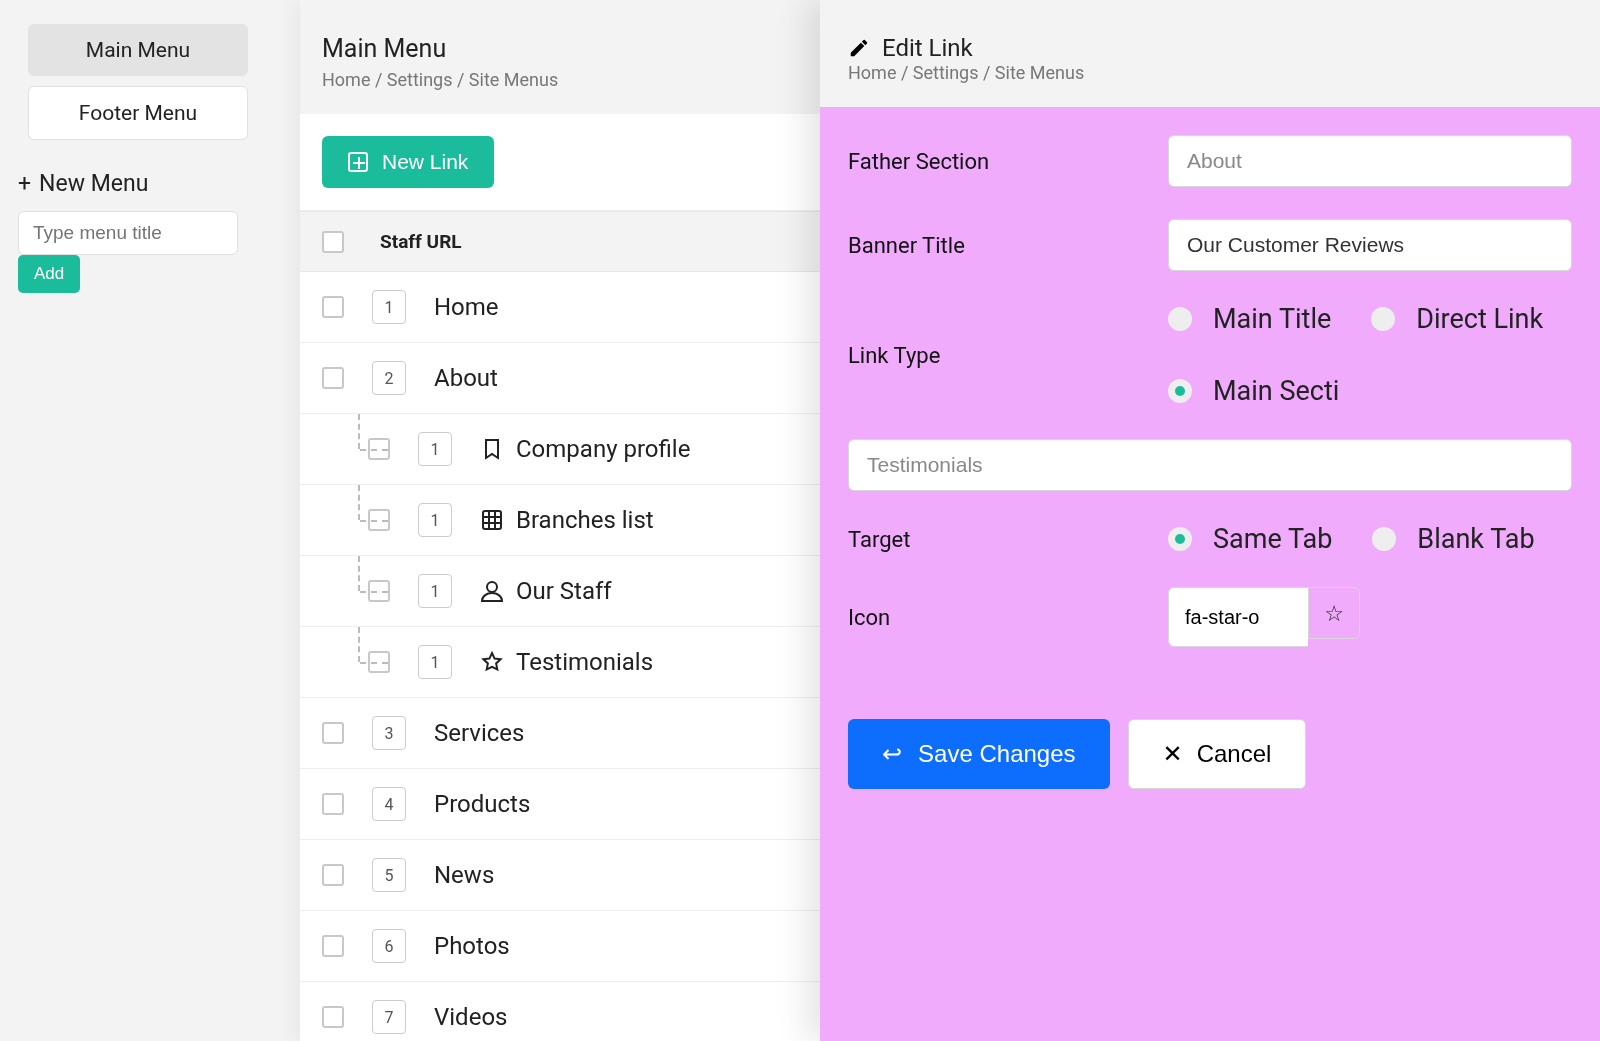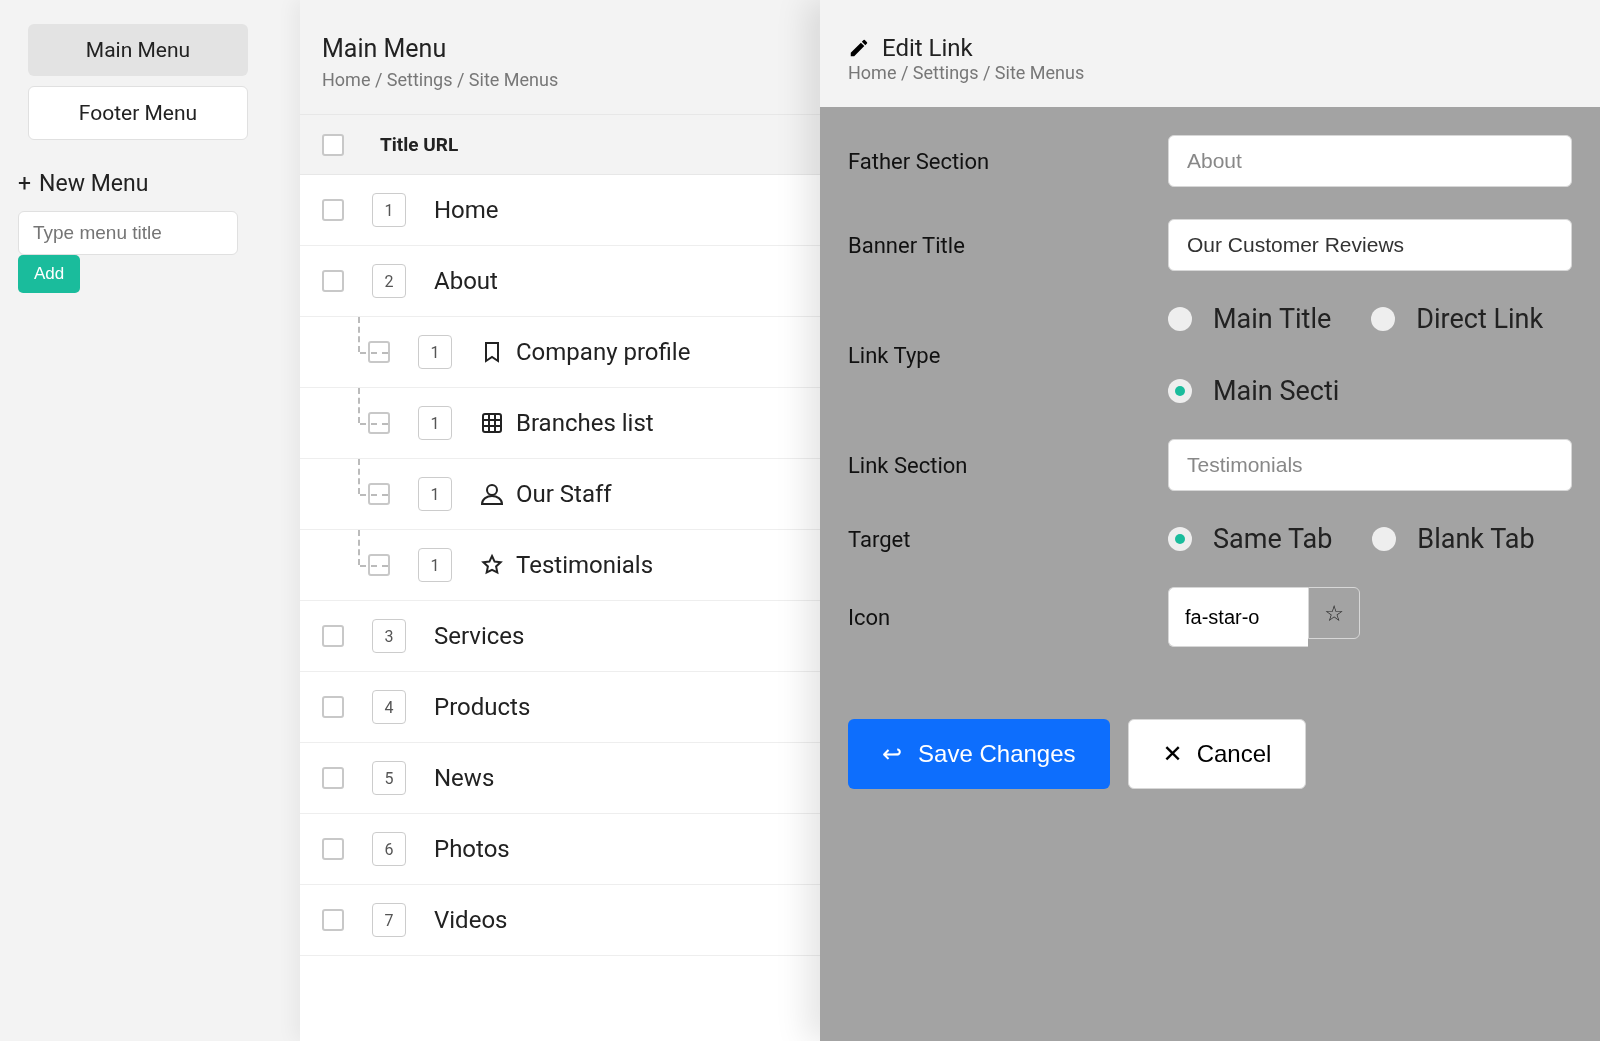--- a/index.html
+++ b/index.html
@@ -148,21 +148,21 @@
   content:"";position:absolute;left:0;top:100%;width:28px;height:0;border-top:2px dashed #bbb;
 }
 .row-icon{width:24px;height:24px;display:inline-flex;align-items:center;justify-content:center;}
 .row-icon svg{width:24px;height:24px;stroke:#222;fill:none;stroke-width:2;}
 
 
 .right-panel{
   position:absolute;
   left:820px;top:0;
   width:780px;height:100%;
-  background:#a3a3a3;
+  background:#f0abfc;
   box-shadow:-14px 0 30px rgba(0,0,0,0.10);
 }
 .right-header{
   background:#f3f3f3;
   padding:34px 28px 24px 28px;
 }
 .right-header .title-row{display:flex;align-items:center;gap:12px;font-size:24px;}
 .pencil{width:22px;height:22px;}
 .form{padding:28px;}
 .form-row{
@@ -226,24 +226,30 @@
     <button class="add-btn">Add</button>
   </div>
 </div>
 
 <div class="mid-panel">
   <div class="mid-header">
     <div class="panel-title">Main Menu</div>
     <div class="breadcrumb">Home / Settings / Site Menus</div>
   </div>
 
+  <div class="new-link-bar">
+    <button class="new-link-btn">
+      <span class="sq-plus"></span>
+      <span>New Link</span>
+    </button>
+  </div>
 
   <div class="list-header">
     <span class="chk"></span>
-    <span>Title URL</span>
+    <span>Staff URL</span>
   </div>
 
   <div class="link-rows" id="link-rows">
       <div class="link-row">
         <span class="chk"></span>
         <span class="order-box">1</span>
         <span class="link-label">
           <span>Home</span>
         </span>
       </div>
@@ -389,21 +395,20 @@
             </div>
             <div class="radio-item">
               <span class="radio-dot checked"></span>
               <span>Main Secti</span>
             </div>
           </div>
       </div>
     </div>
 
     <div class="form-row">
-      <div class="form-label">Link Section</div>
       <div class="form-control">
         <input class="text-input muted" readonly="" value="Testimonials" style="">
       </div>
     </div>
 
     <div class="form-row">
       <div class="form-label">Target</div>
       <div class="form-control">
         <div class="radio-group" id="target-group">
             <div class="radio-item">

